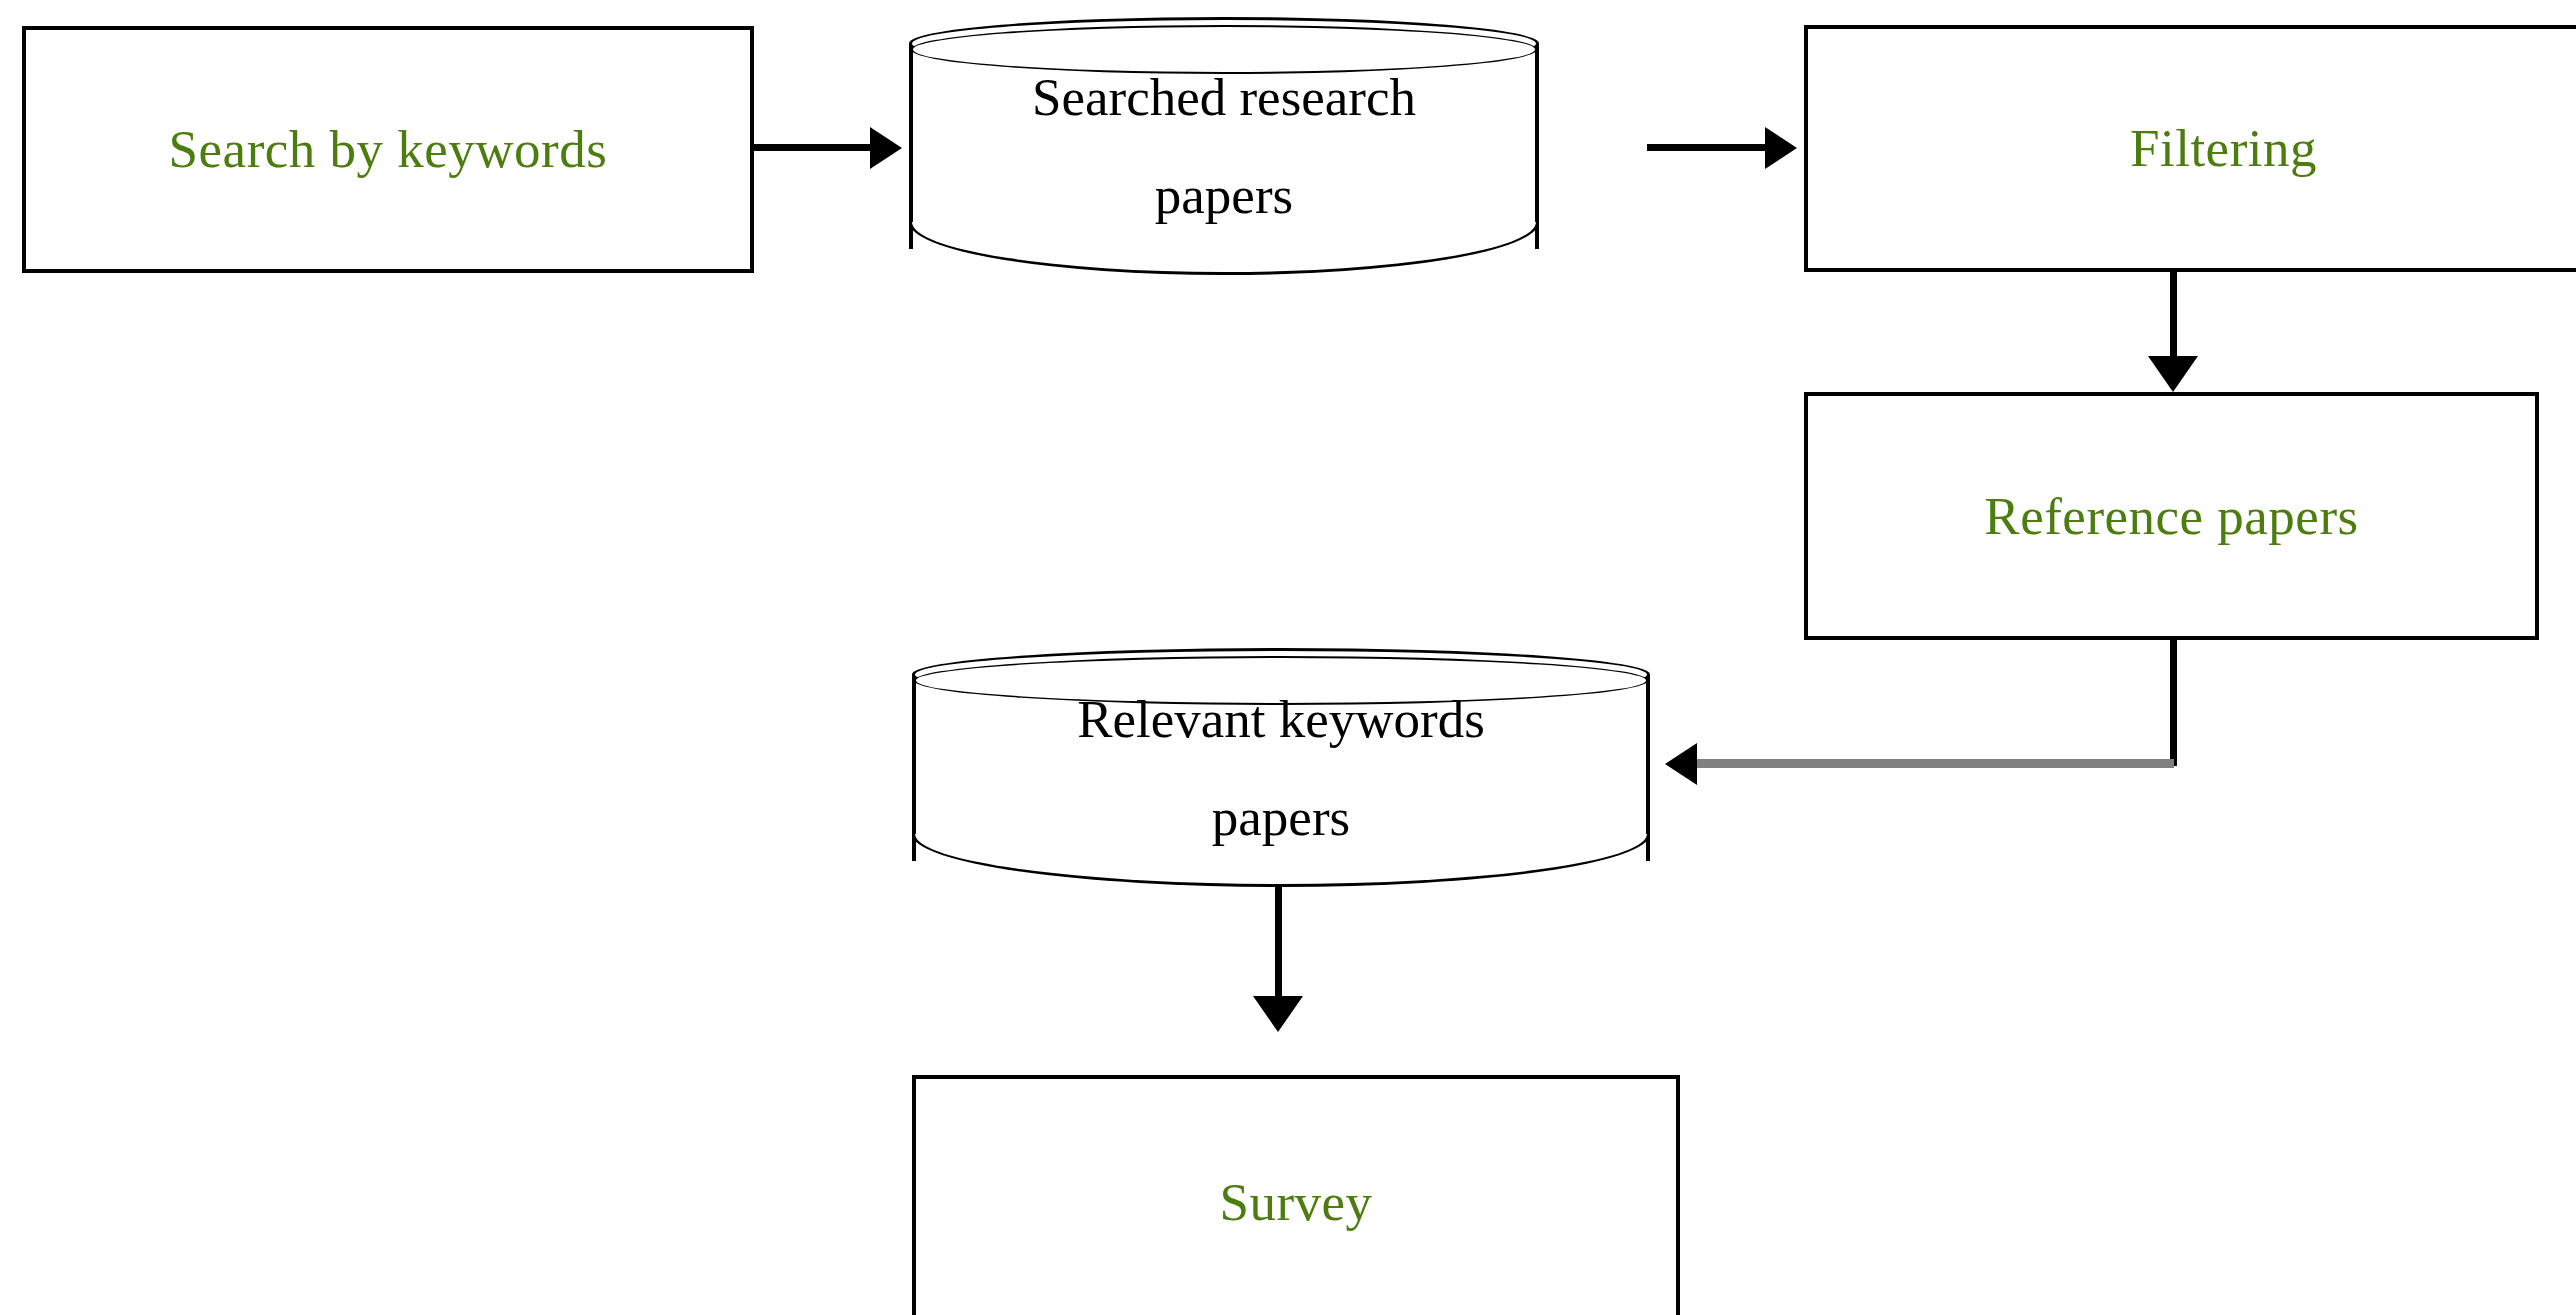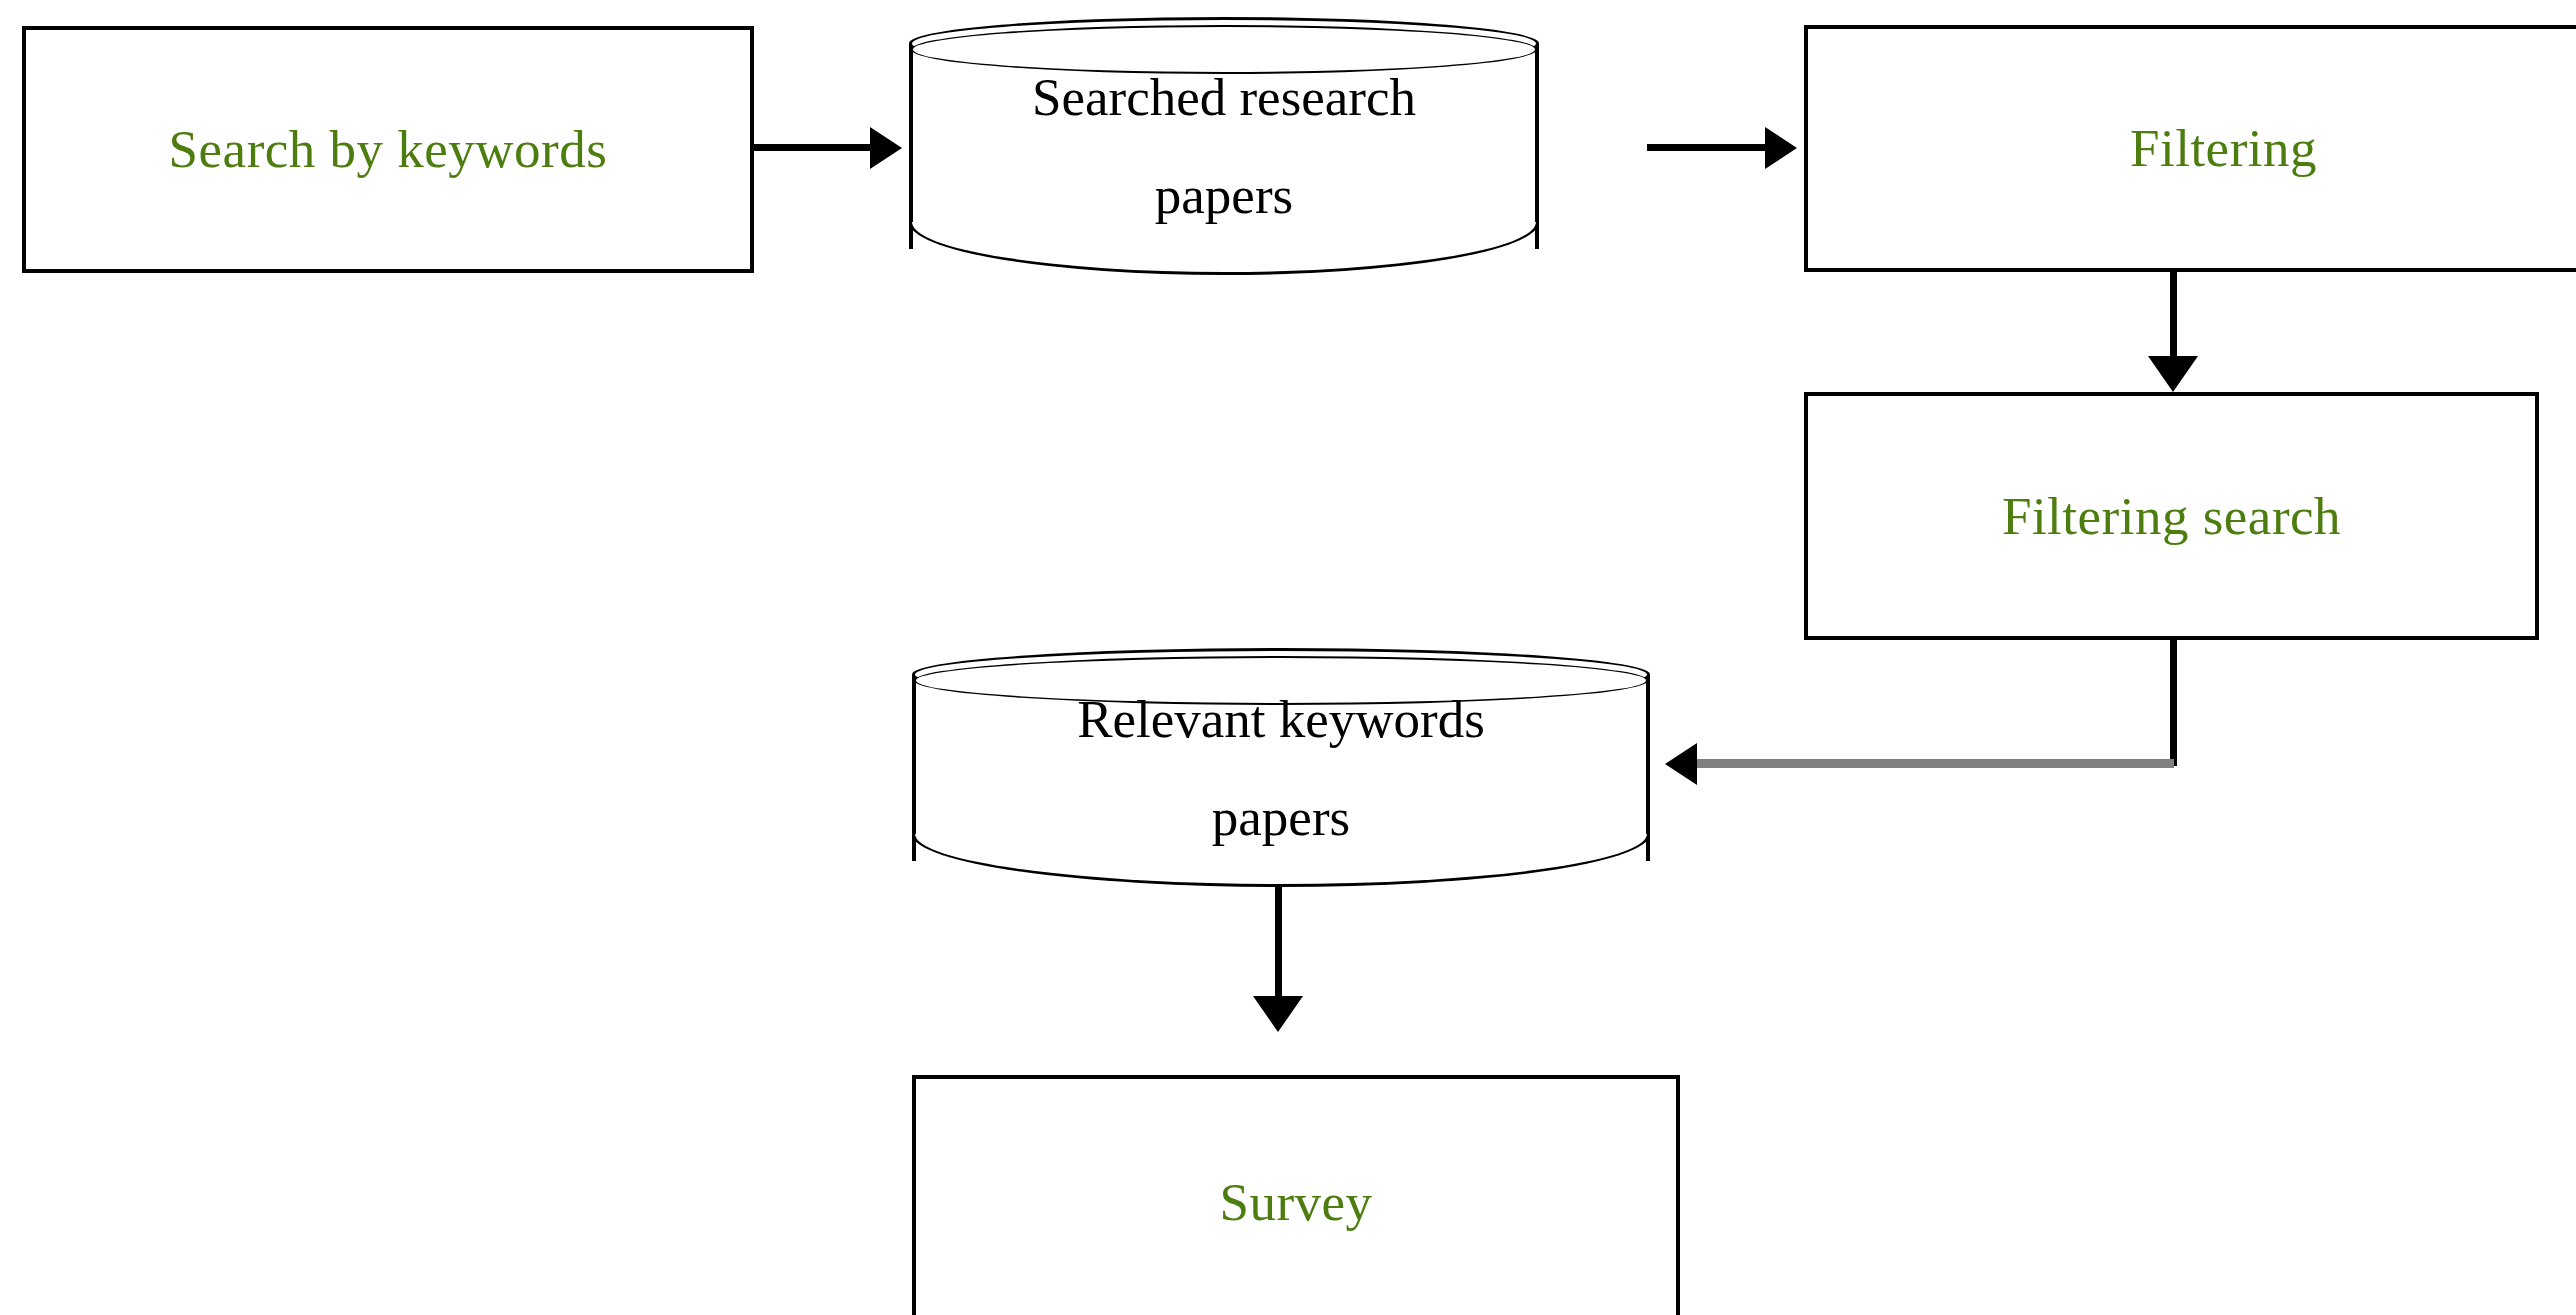--- a/index.html
+++ b/index.html
@@ -165,21 +165,21 @@
   <div class="node rect" style="left:1804px; top:25px; width:839px; height:247px;">
     <div class="label">Filtering</div>
   </div>
 
   <div class="conn">
     <div class="seg-v" style="left:2170px; top:272px; height:95px;"></div>
     <div class="arrow-down" style="left:2148px; top:356px;"></div>
   </div>
 
   <div class="node rect" style="left:1804px; top:392px; width:735px; height:248px;">
-    <div class="label">Filtering search</div>
+    <div class="label">Reference papers</div>
   </div>
 
   <div class="conn">
     <div class="seg-v" style="left:2170px; top:640px; height:126px;"></div>
     <div class="seg-h gray" style="left:1697px; top:759px; width:477px;"></div>
     <div class="arrow-left" style="left:1665px; top:743px;"></div>
   </div>
 
   <div class="node cyl" style="left:912px; top:648px; width:738px; height:239px;">
     <div class="body"></div>

